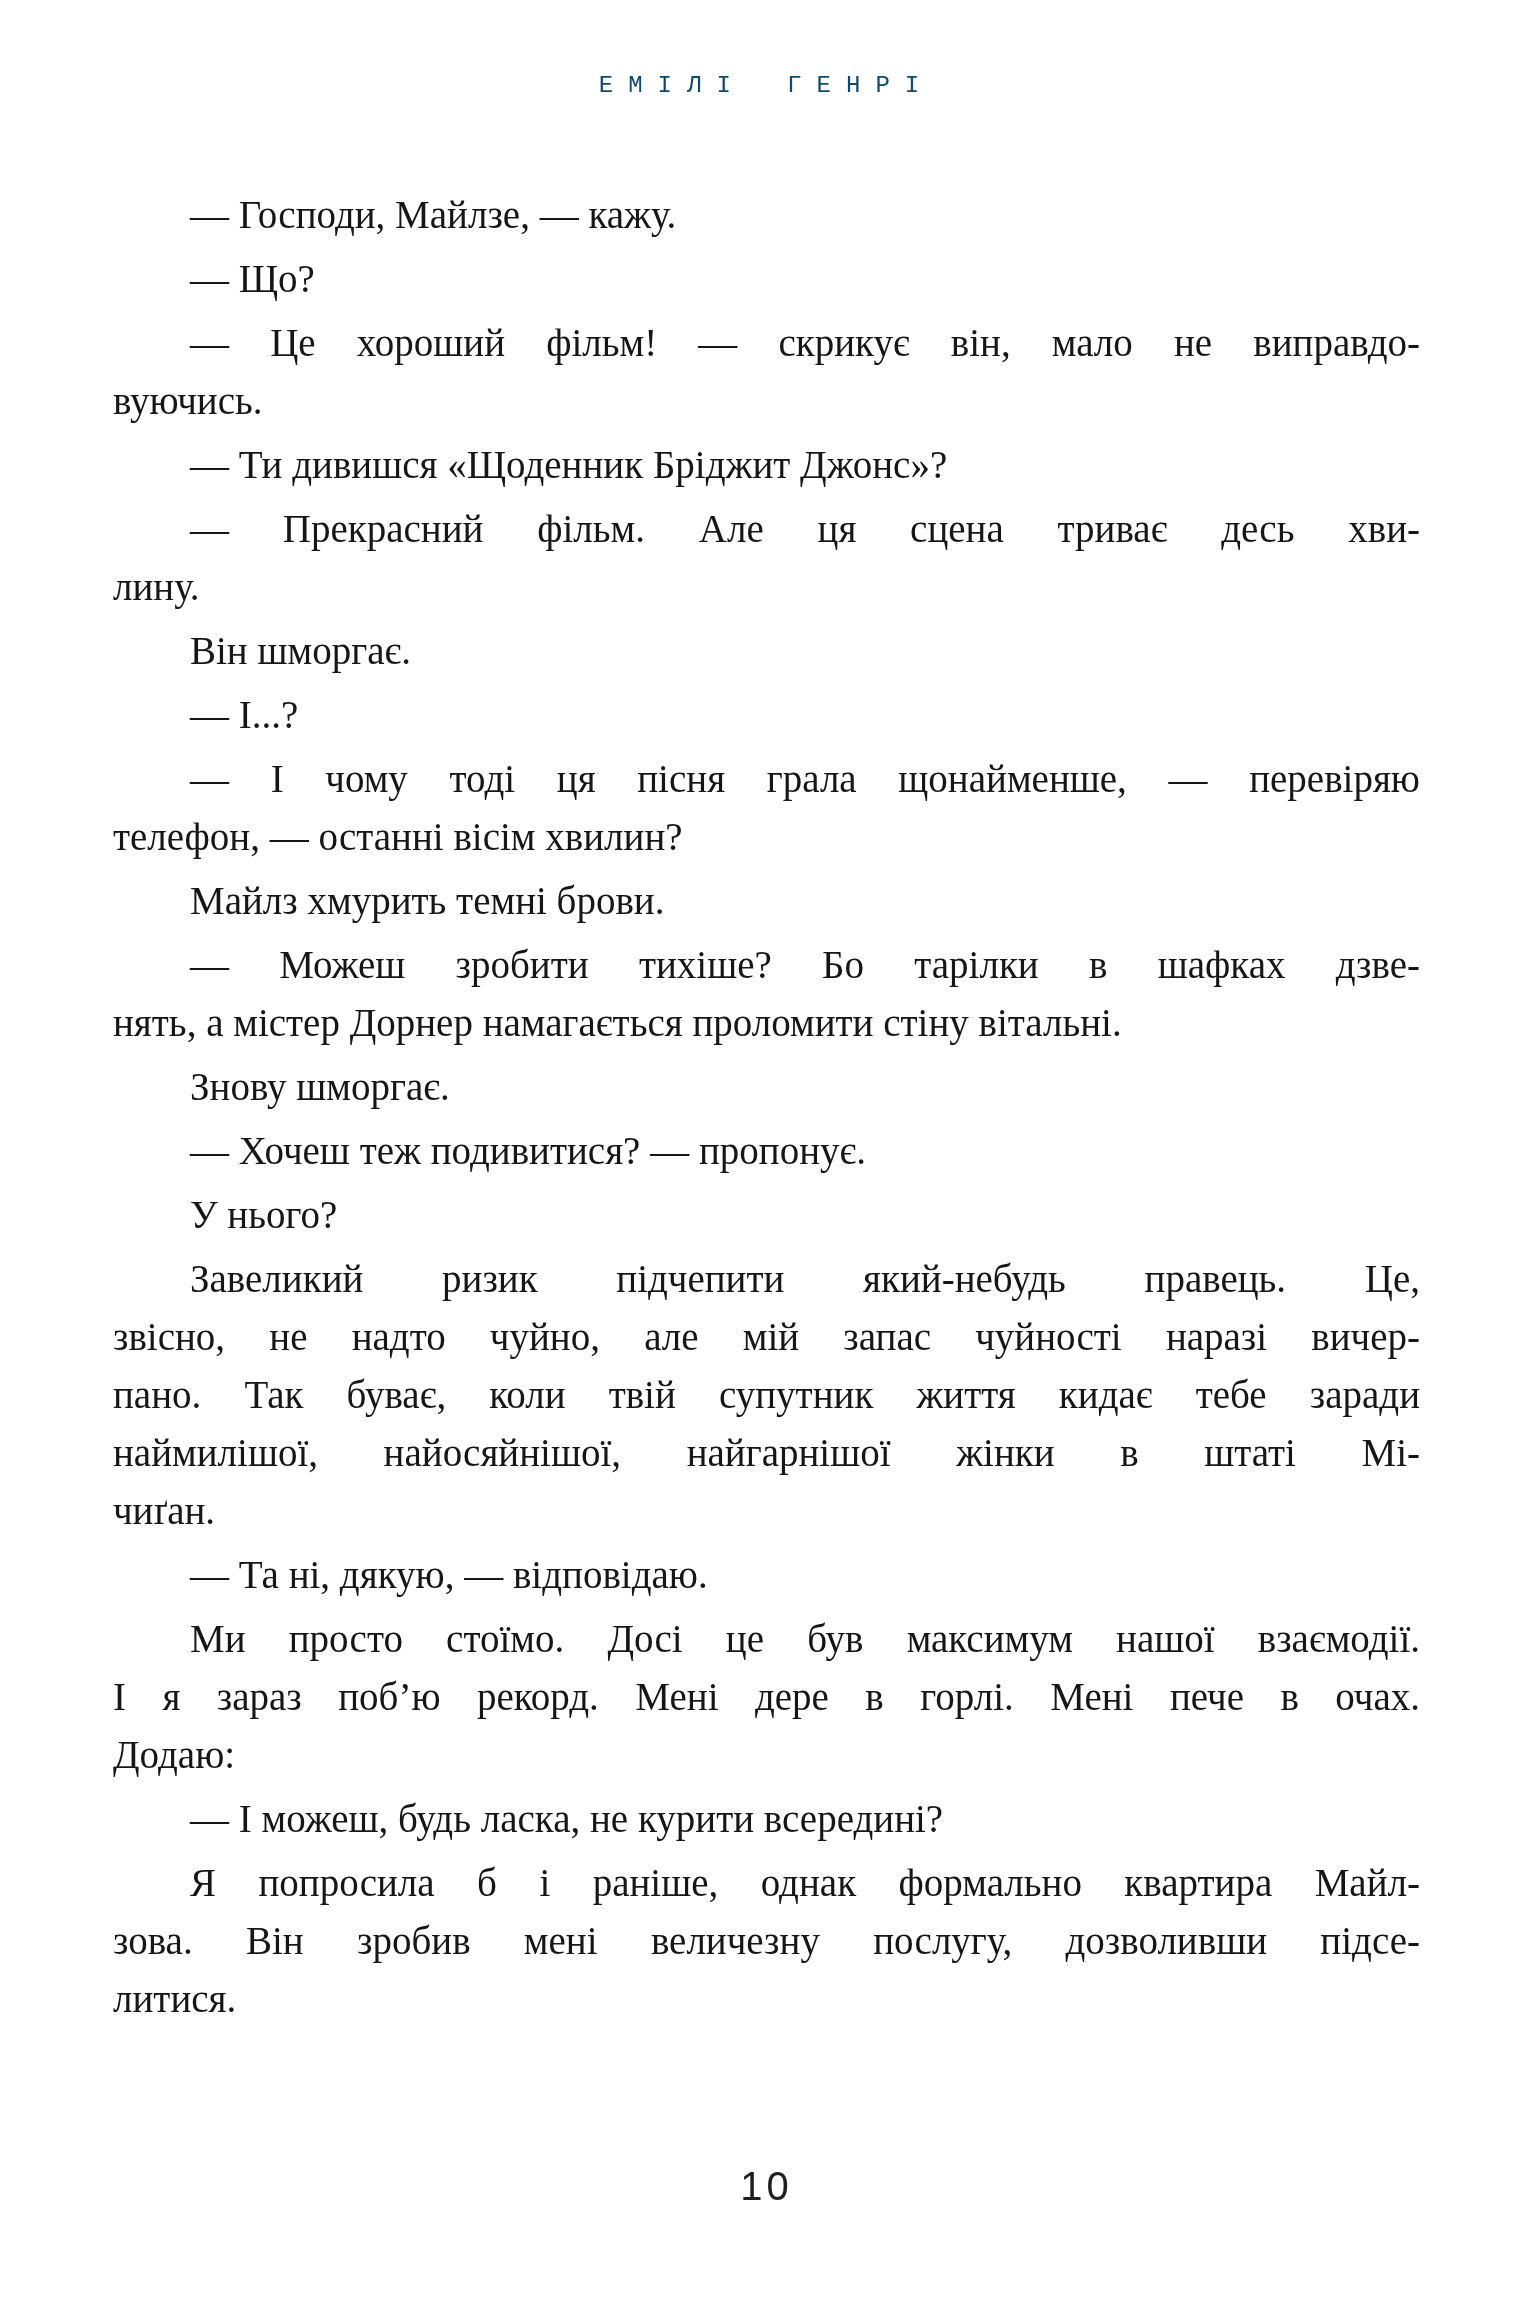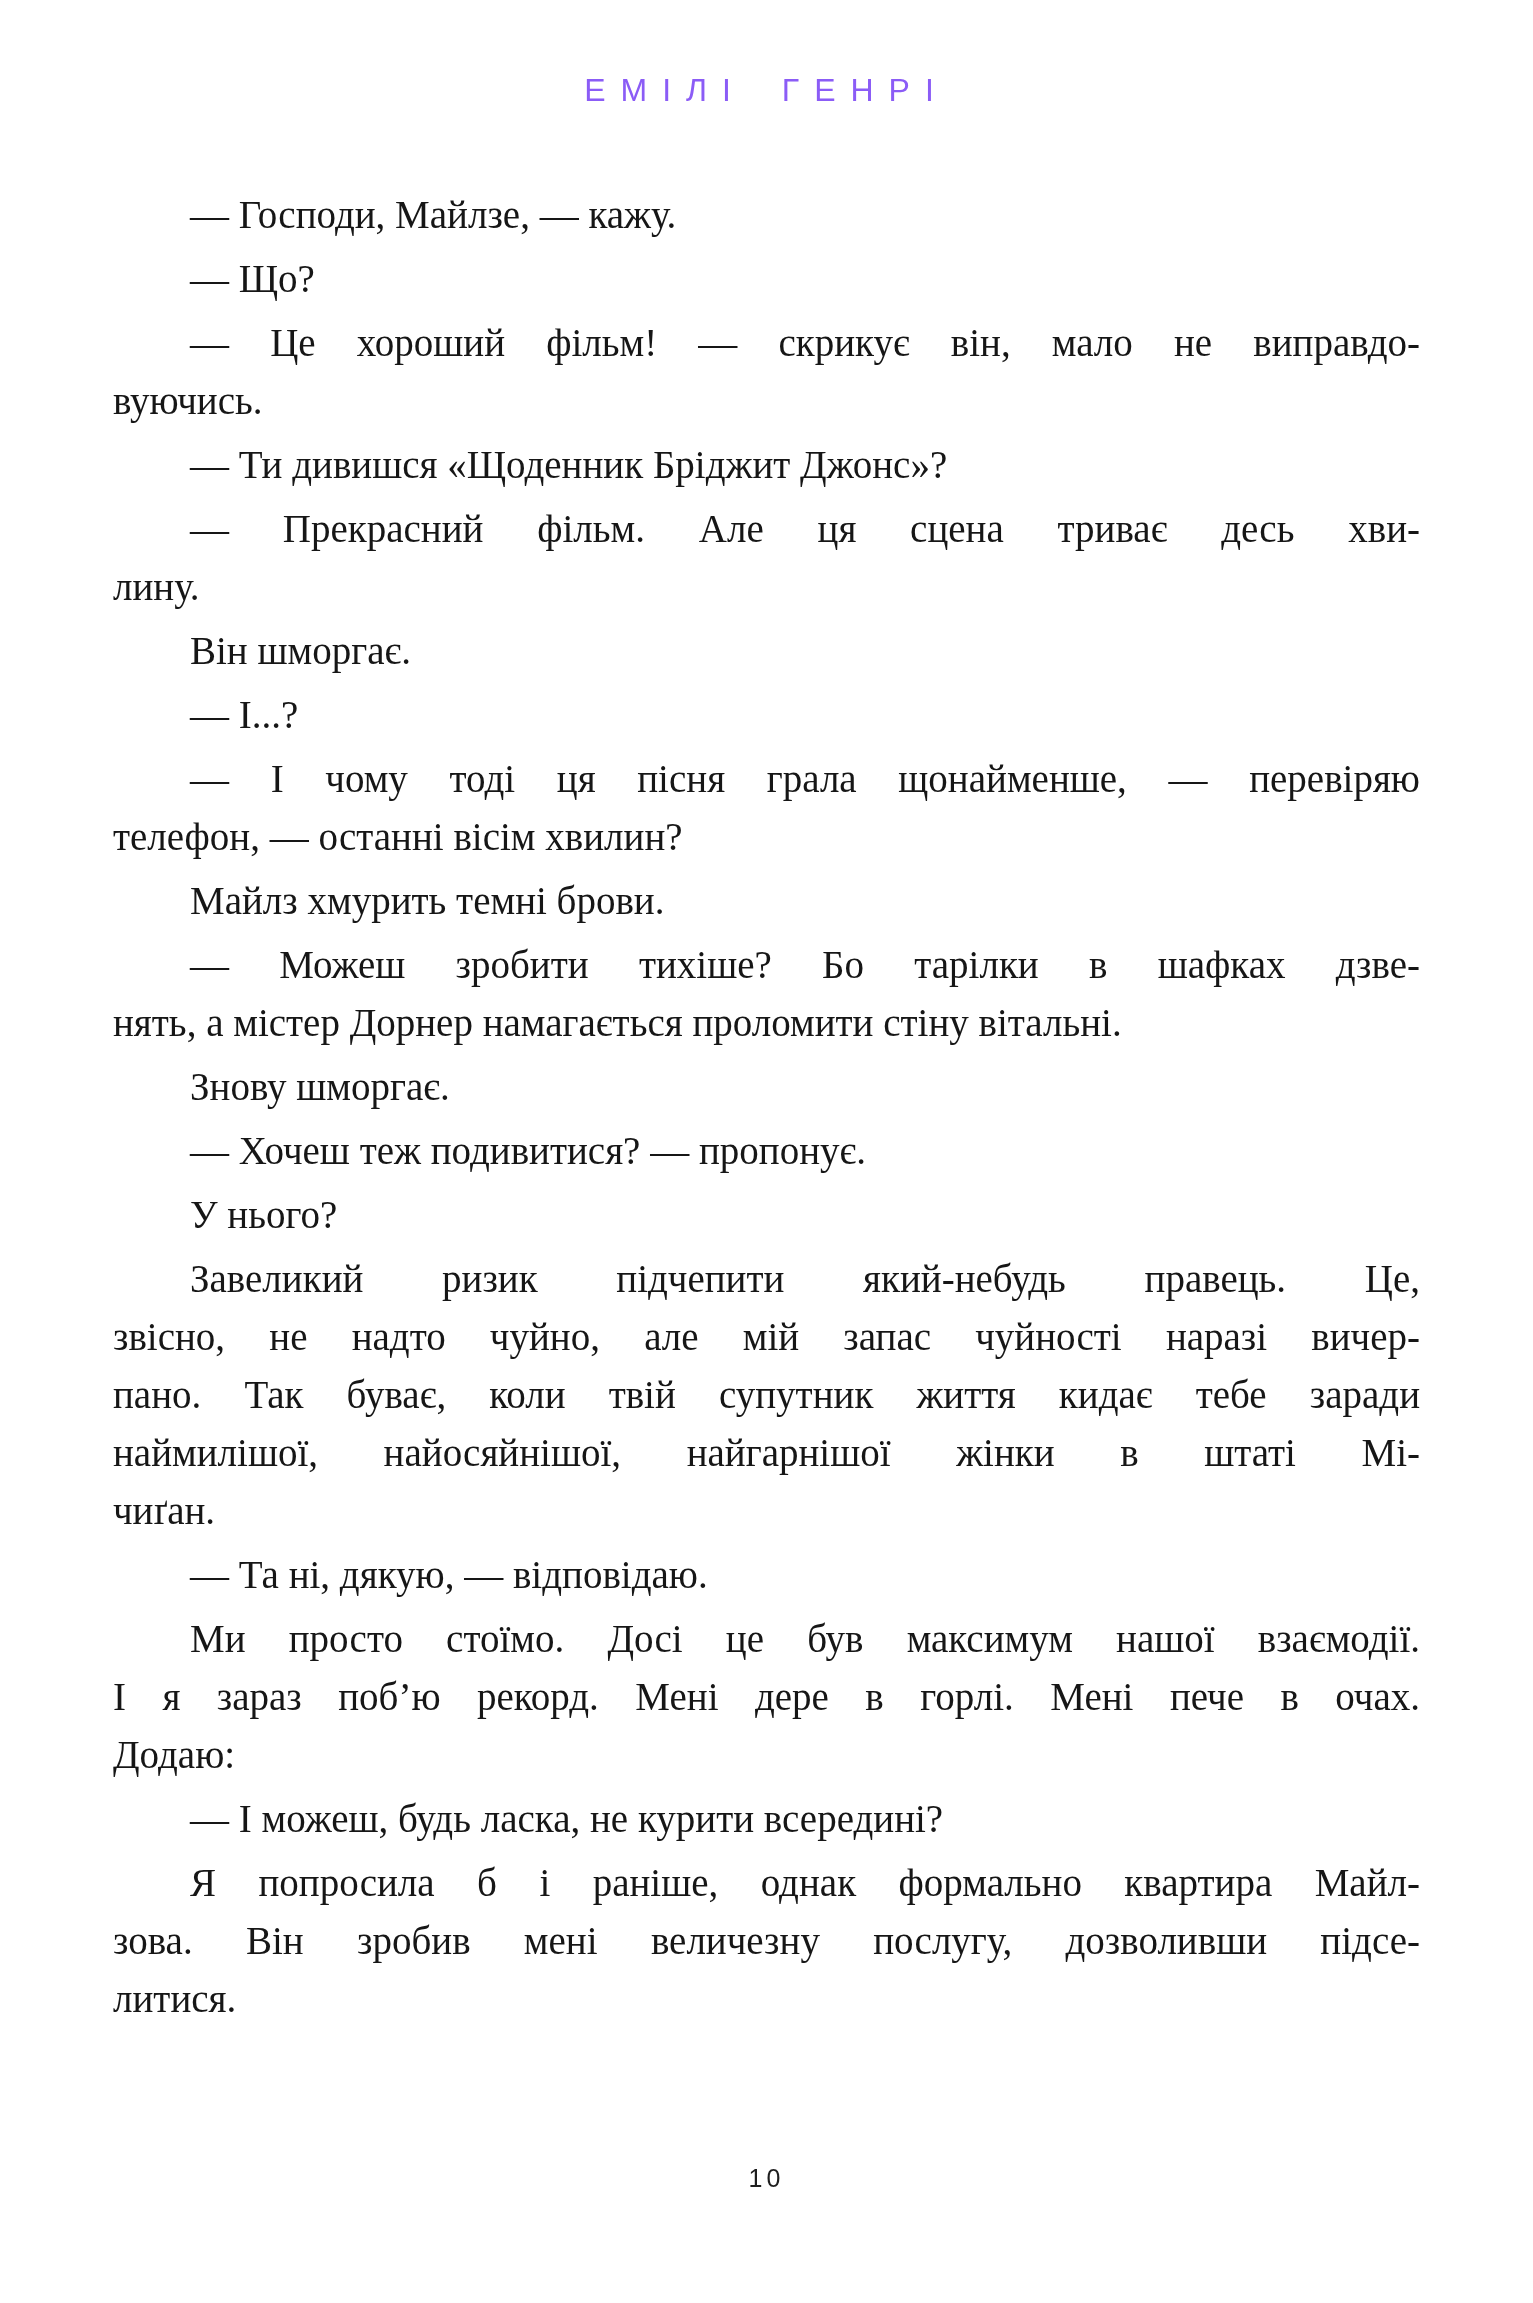--- a/index.html
+++ b/index.html
@@ -14,26 +14,26 @@
     background: #ffffff;
     color: #1b1b1b;
     overflow: hidden;
   }
   .running-header {
     position: absolute;
     top: 72px;
     left: 0;
     width: 100%;
     text-align: center;
-    font-family: Liberation Sans, sans-serif;
-    font-size: 32px;
+    font-family: Liberation Mono, monospace;
+    font-size: 24px;
     font-weight: 400;
     letter-spacing: 15px;
     word-spacing: 12px;
-    color: #8b5cf6;
+    color: #0c4a6e;
   }
   .text-block {
     position: absolute;
     top: 180px;
     left: 113px;
     width: 1307px;
     font-family: "Liberation Serif", serif;
     font-size: 39px;
     color: #161616;
   }
@@ -62,21 +62,21 @@
   .line.last {
     text-align-last: left;
   }
   .page-number {
     position: absolute;
     top: 2164px;
     left: 0;
     width: 100%;
     text-align: center;
     font-family: "Liberation Sans", sans-serif;
-    font-size: 25px;
+    font-size: 40px;
     letter-spacing: 4px;
     color: #1e1e1e;
   }
 </style>
 </head>
 <body>
 
 <div class="page">
   <div class="running-header">ЕМІЛІ ГЕНРІ</div>
 

